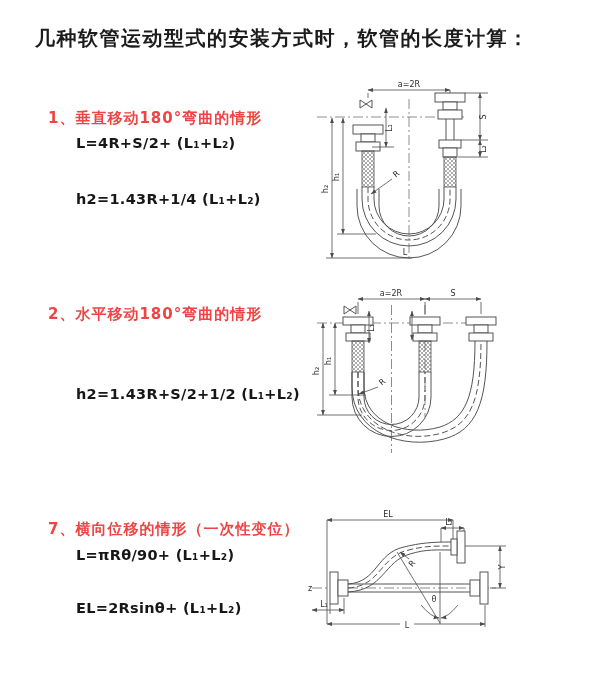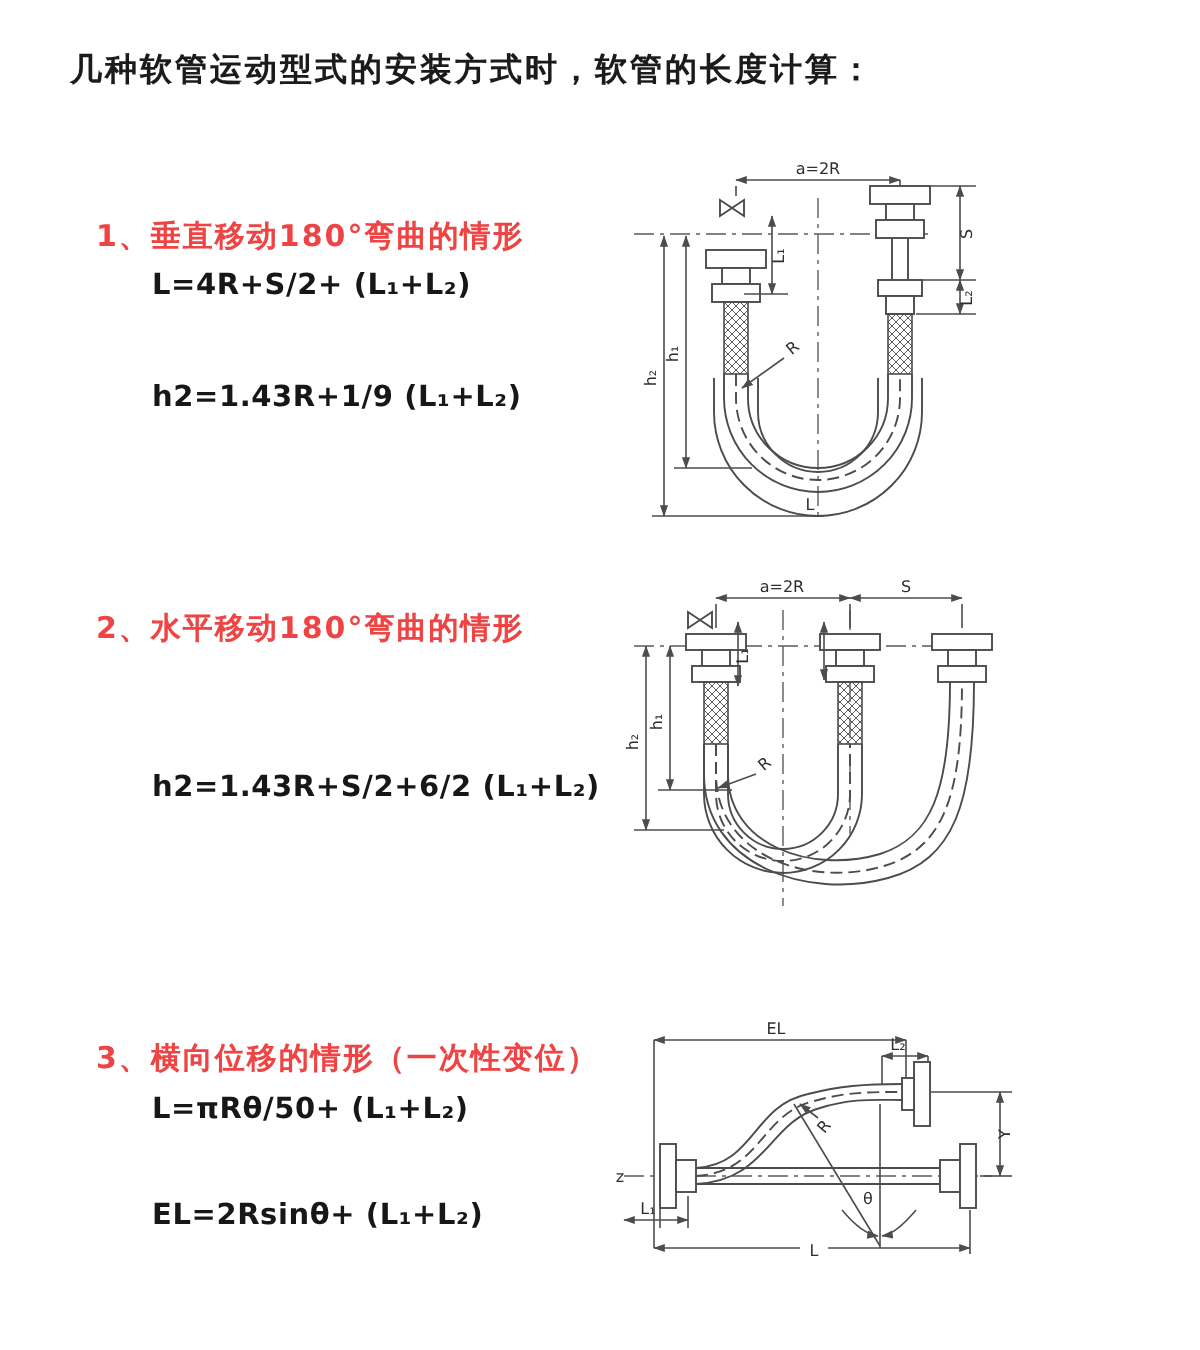--- a/index.html
+++ b/index.html
@@ -4,21 +4,21 @@
 <style>
   * { margin:0; padding:0; box-sizing:border-box; }
   html,body { background:#ffffff; }
   body {
     width:600px; height:675px; position:relative; overflow:hidden;
     font-family:"DejaVu Sans","Liberation Sans",sans-serif;
   }
   .page { position:absolute; inset:0; background:#ffffff; }
   .title {
     position:absolute; left:35px; top:25px;
-    font-size:16px; font-weight:bold; color:#1b1b1b; letter-spacing:1.5px;font-family:Liberation Mono, monospace;
+    font-size:20px; font-weight:bold; color:#1b1b1b; letter-spacing:1.5px;font-family:Liberation Mono, monospace;
   }
   .heading {
     position:absolute; font-size:15px; font-weight:bold; color:#ef4444; letter-spacing:1px;
   }
   .formula {
     position:absolute; font-size:14.5px; font-weight:bold; color:#171717; letter-spacing:0.3px;
   }
   svg.diag { position:absolute; overflow:visible; }
   .ln  { stroke:#4c4c4c; stroke-width:0.95; fill:none; }
   .dim { stroke:#4c4c4c; stroke-width:0.8;  fill:none; }
@@ -40,27 +40,27 @@
     </pattern>
   </defs>
 </svg>
 
 <div class="page">
 
   <div class="title">几种软管运动型式的安装方式时，软管的长度计算：</div>
 
   <div class="heading" style="left:48px;top:109px">1、垂直移动180°弯曲的情形</div>
   <div class="formula" style="left:76px;top:135px">L=4R+S/2+ (L₁+L₂)</div>
-  <div class="formula" style="left:76px;top:191px">h2=1.43R+1/9 (L₁+L₂)</div>
+  <div class="formula" style="left:76px;top:191px">h2=1.43R+1/4 (L₁+L₂)</div>
 
   <div class="heading" style="left:48px;top:305px">2、水平移动180°弯曲的情形</div>
-  <div class="formula" style="left:76px;top:386px">h2=1.43R+S/2+6/2 (L₁+L₂)</div>
-
-  <div class="heading" style="left:48px;top:520px">3、横向位移的情形（一次性变位）</div>
-  <div class="formula" style="left:76px;top:547px">L=πRθ/50+ (L₁+L₂)</div>
+  <div class="formula" style="left:76px;top:386px">h2=1.43R+S/2+1/2 (L₁+L₂)</div>
+
+  <div class="heading" style="left:48px;top:520px">7、横向位移的情形（一次性变位）</div>
+  <div class="formula" style="left:76px;top:547px">L=πRθ/90+ (L₁+L₂)</div>
   <div class="formula" style="left:76px;top:600px">EL=2Rsinθ+ (L₁+L₂)</div>
 
   <svg class="diag" style="left:312px;top:77px" width="288" height="186" viewBox="0 0 288 186">
 
     <path class="cl" d="M5,40 H152"></path>
     <path class="cl" d="M97,22 V182"></path>
 
     <line class="dim" x1="56" y1="13" x2="138" y2="13" marker-start="url(#ah)" marker-end="url(#ah)"></line>
     <line class="dim" x1="56" y1="16" x2="56" y2="21"></line>
     <line class="dim" x1="138" y1="13" x2="138" y2="16"></line>

